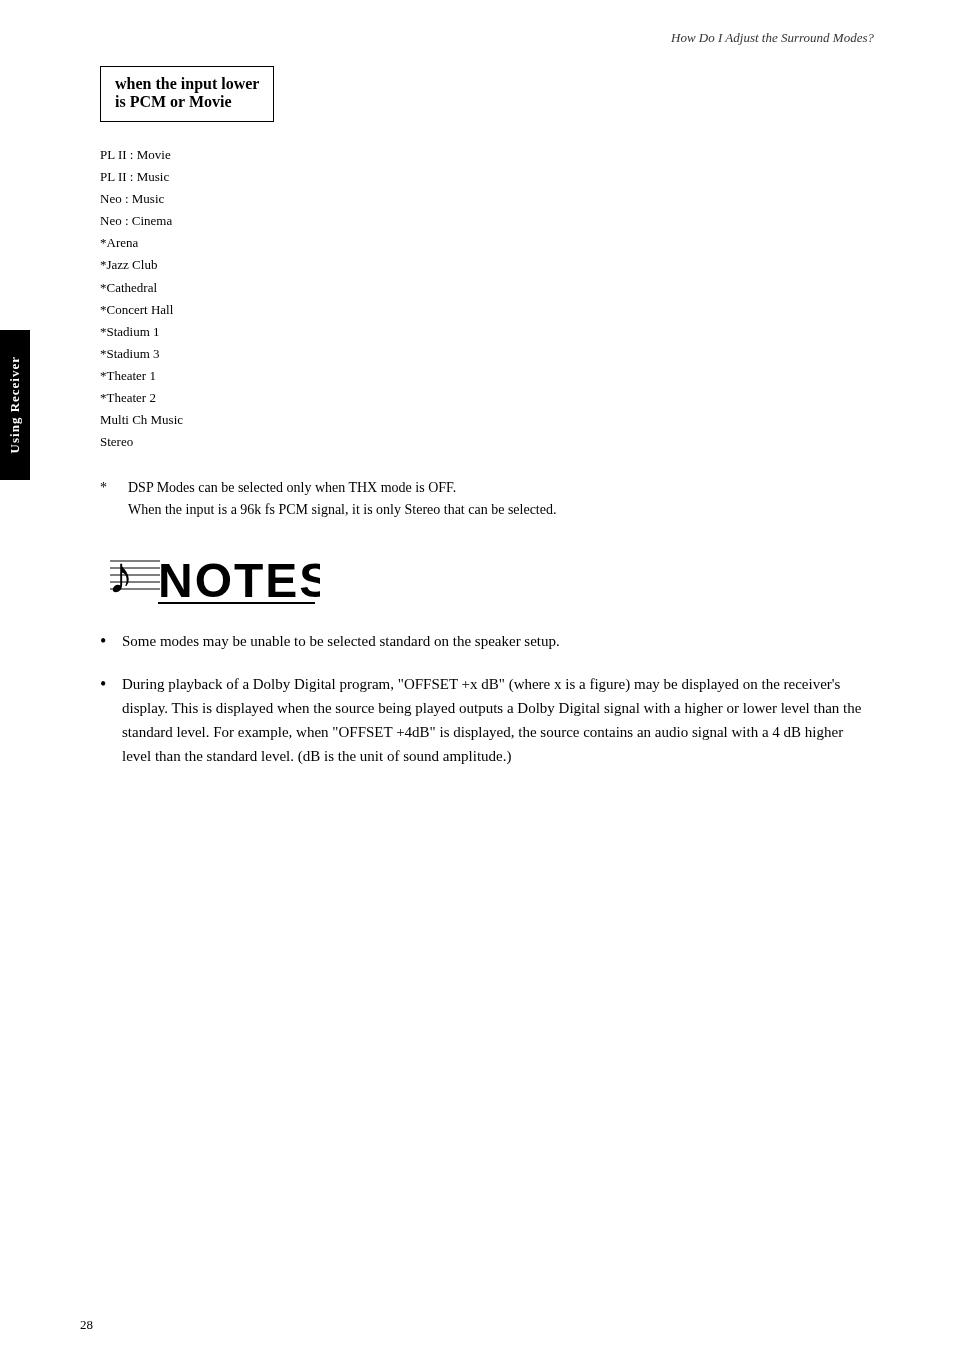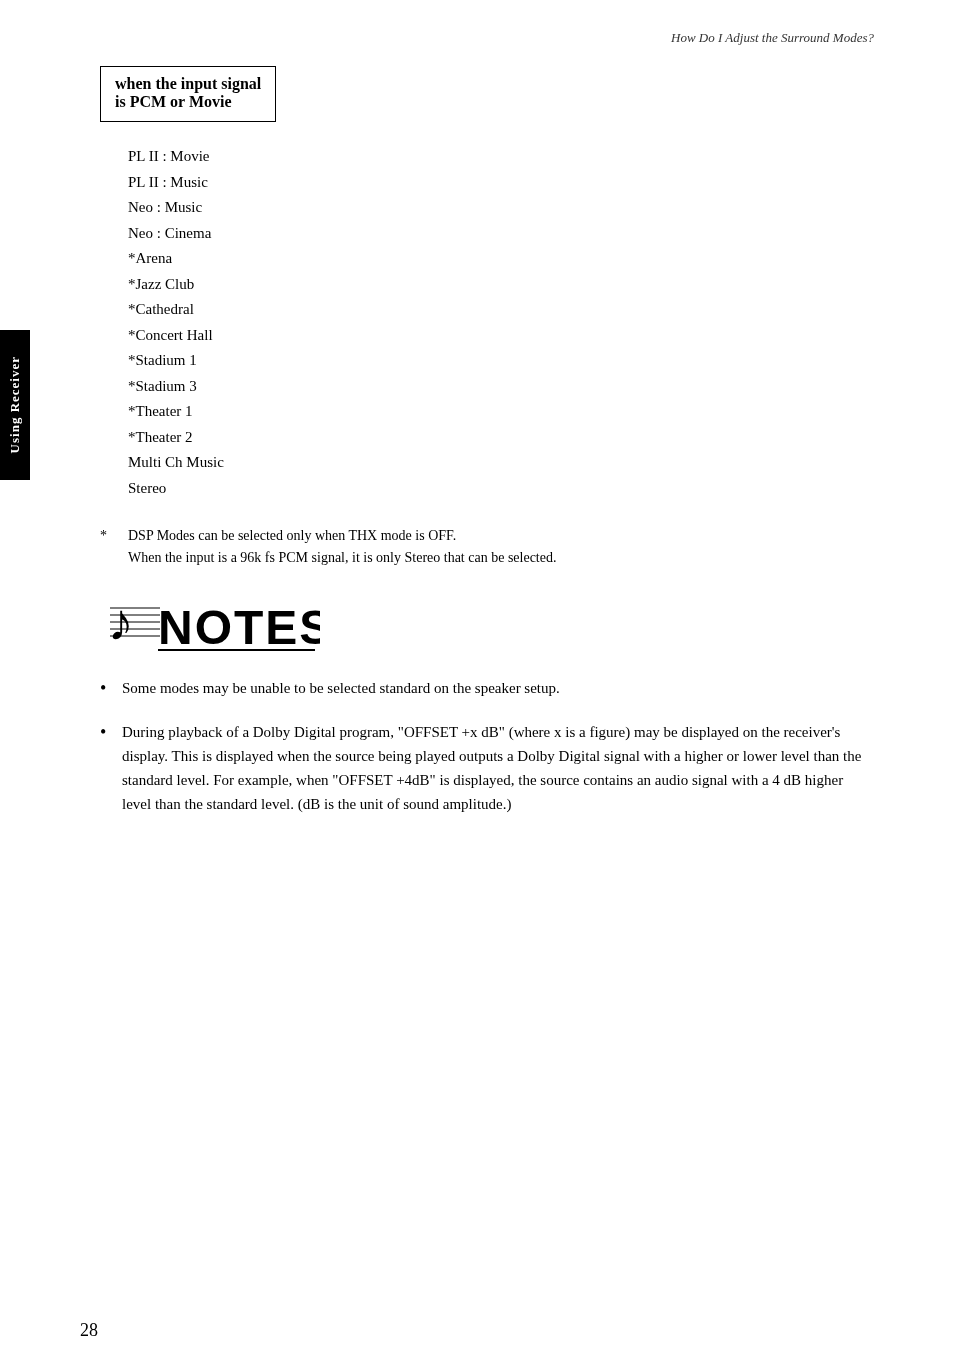--- a/index.html
+++ b/index.html
@@ -49,23 +49,22 @@
       font-size: 16px;
       font-weight: bold;
     }
 
     .mode-list {
       margin-bottom: 24px;
       line-height: 1.7;
     }
 
     .mode-list .mode-item {
-      font-size: 15px;
+      font-size: 13px;
       color: #000;
-      margin-left: 28px;
     }
 
     .footnote-section {
       margin-top: 10px;
       margin-bottom: 20px;
     }
 
     .footnote-item {
       display: flex;
       align-items: flex-start;
@@ -136,41 +135,41 @@
       font-size: 13px;
       font-weight: bold;
       writing-mode: vertical-rl;
       transform: rotate(180deg);
       letter-spacing: 1px;
       white-space: nowrap;
     }
 
     .page-number {
       position: absolute;
-      bottom: 4px;
+      bottom: 12px;
       left: 80px;
-      font-size: 18px;
+      font-size: 13px;
     }
   </style>
 </head>
 <body>
 
 <div class="page-container">
 
   
   <div class="sidebar-tab">
     <span class="sidebar-tab-text">Using Receiver</span>
   </div>
 
   
   <div class="top-header">How Do I Adjust the Surround Modes?</div>
 
   
   <div class="section-box">
-    <div class="title-line1">when the input signal</div>
+    <div class="title-line1">when the input lower</div>
     <div class="title-line2">is PCM or Movie</div>
   </div>
 
   
   <div class="mode-list">
     <div class="mode-item">PL II : Movie</div>
     <div class="mode-item">PL II : Music</div>
     <div class="mode-item">Neo : Music</div>
     <div class="mode-item">Neo : Cinema</div>
     <div class="mode-item">*Arena</div>

